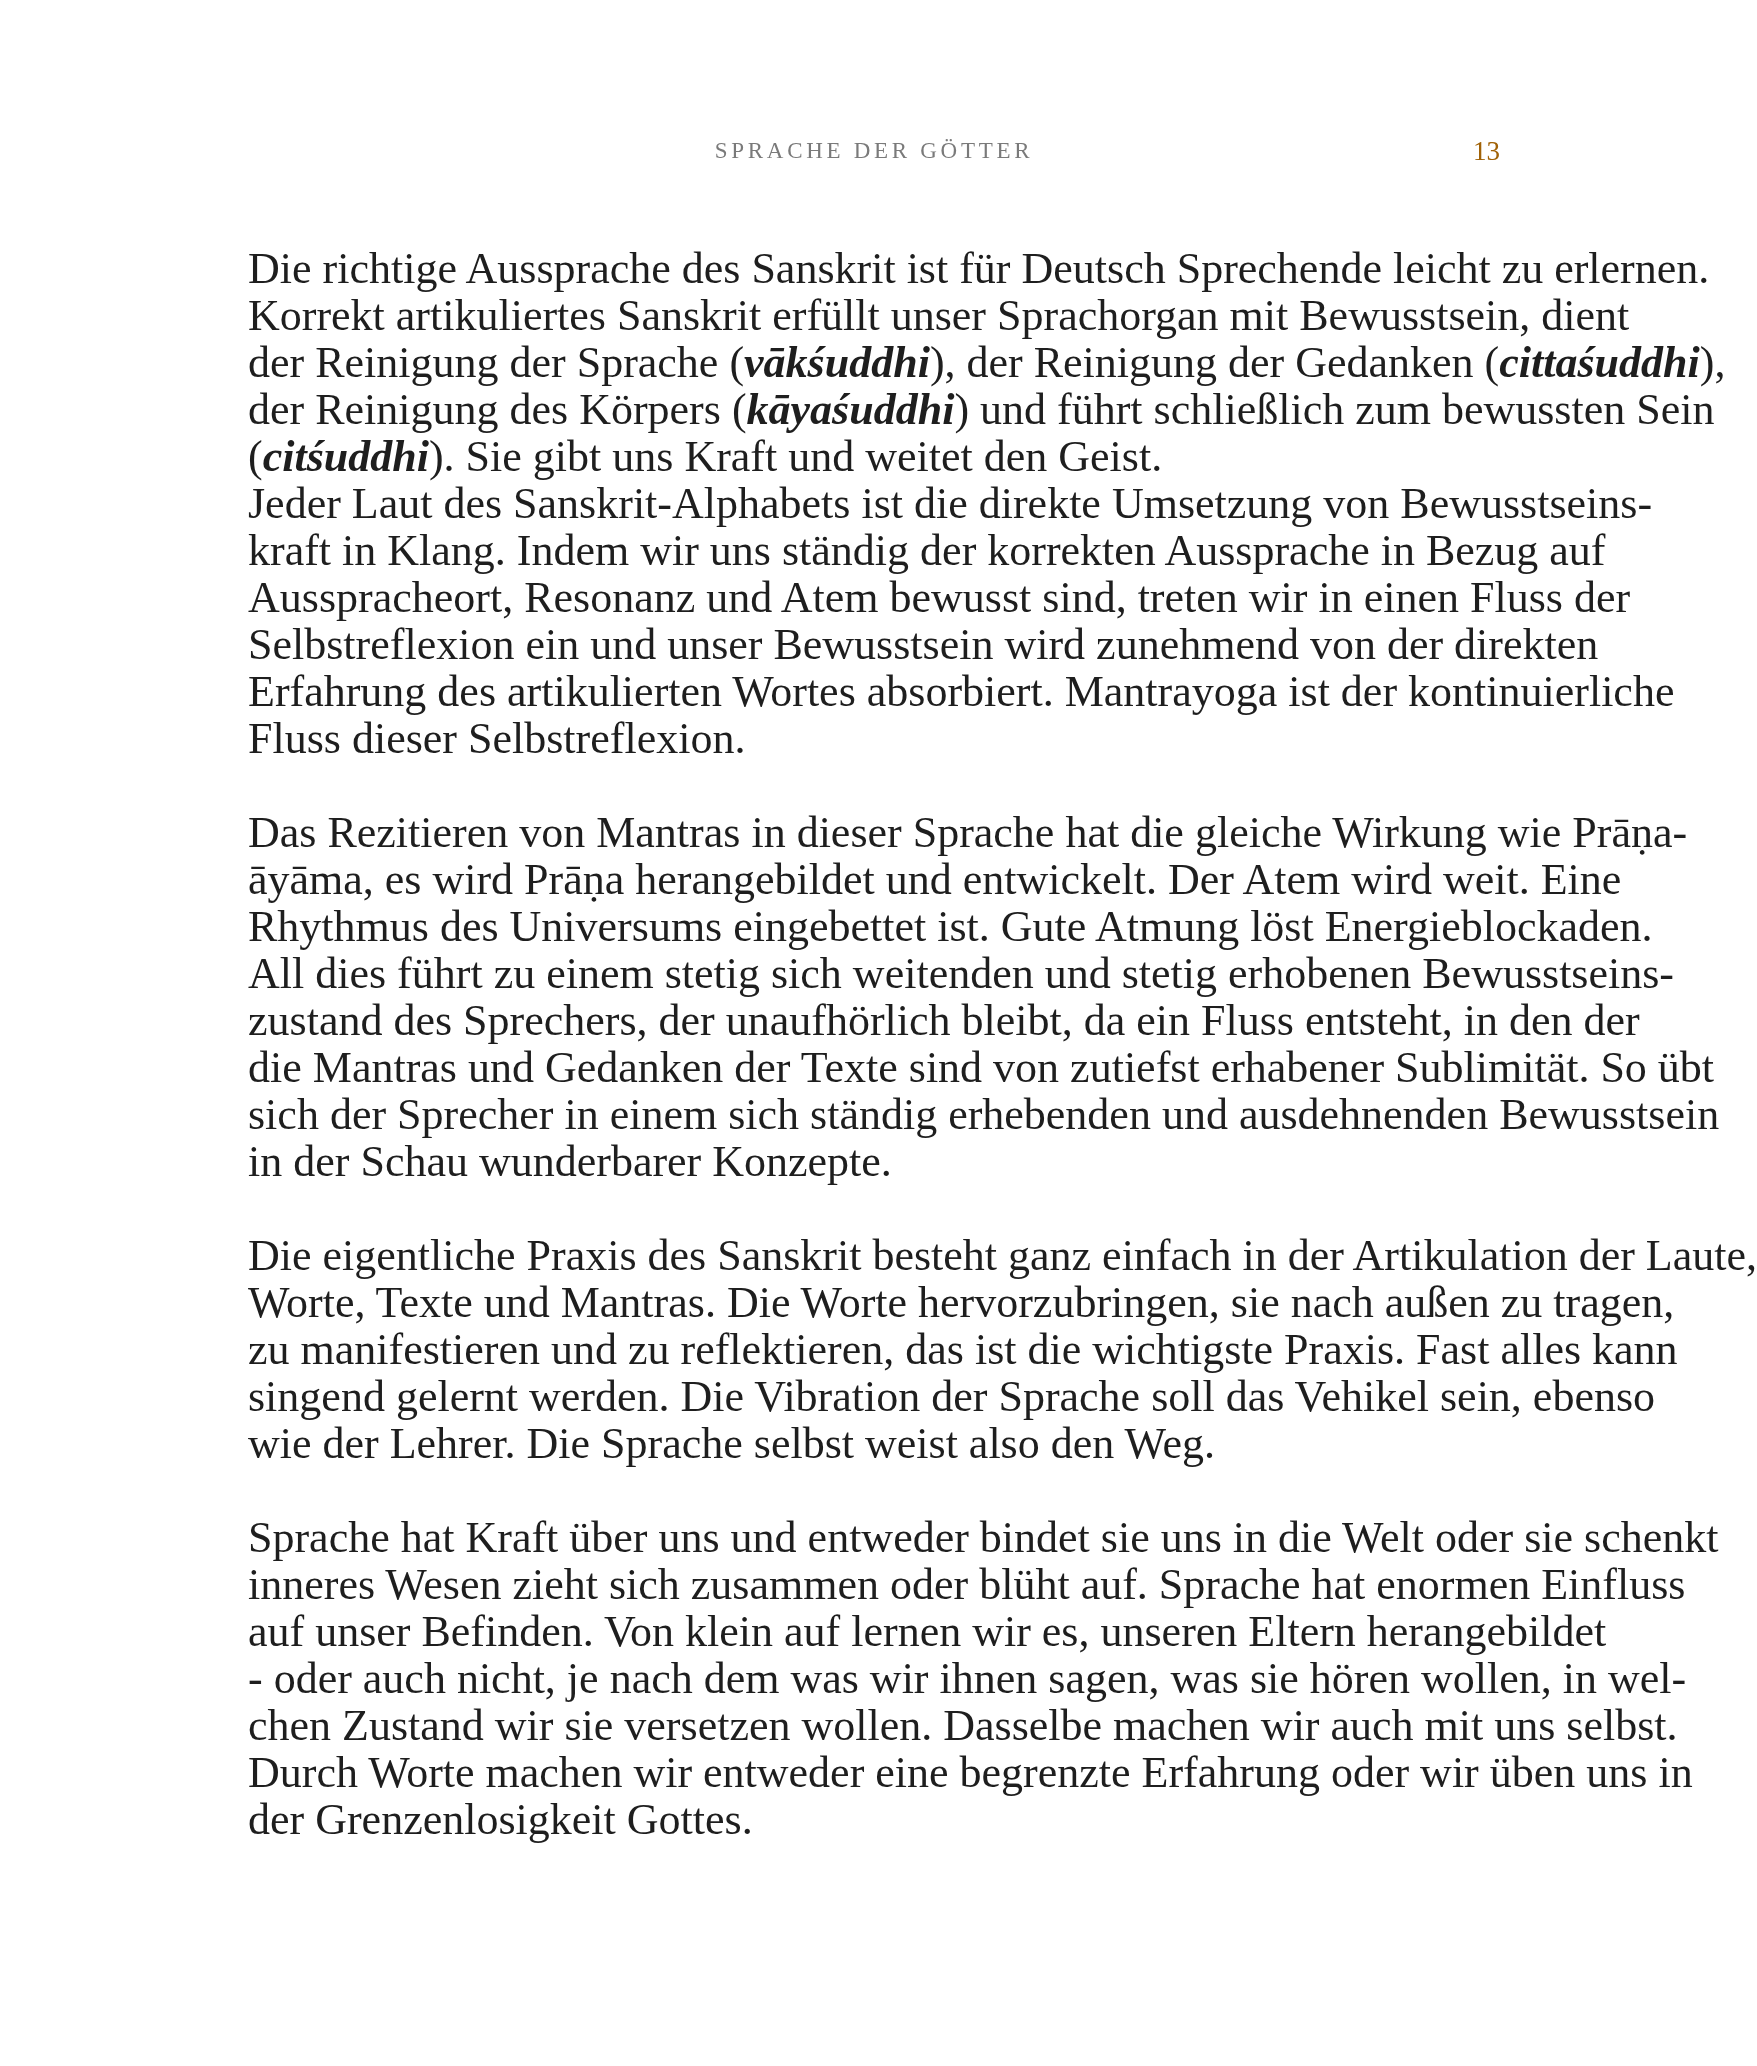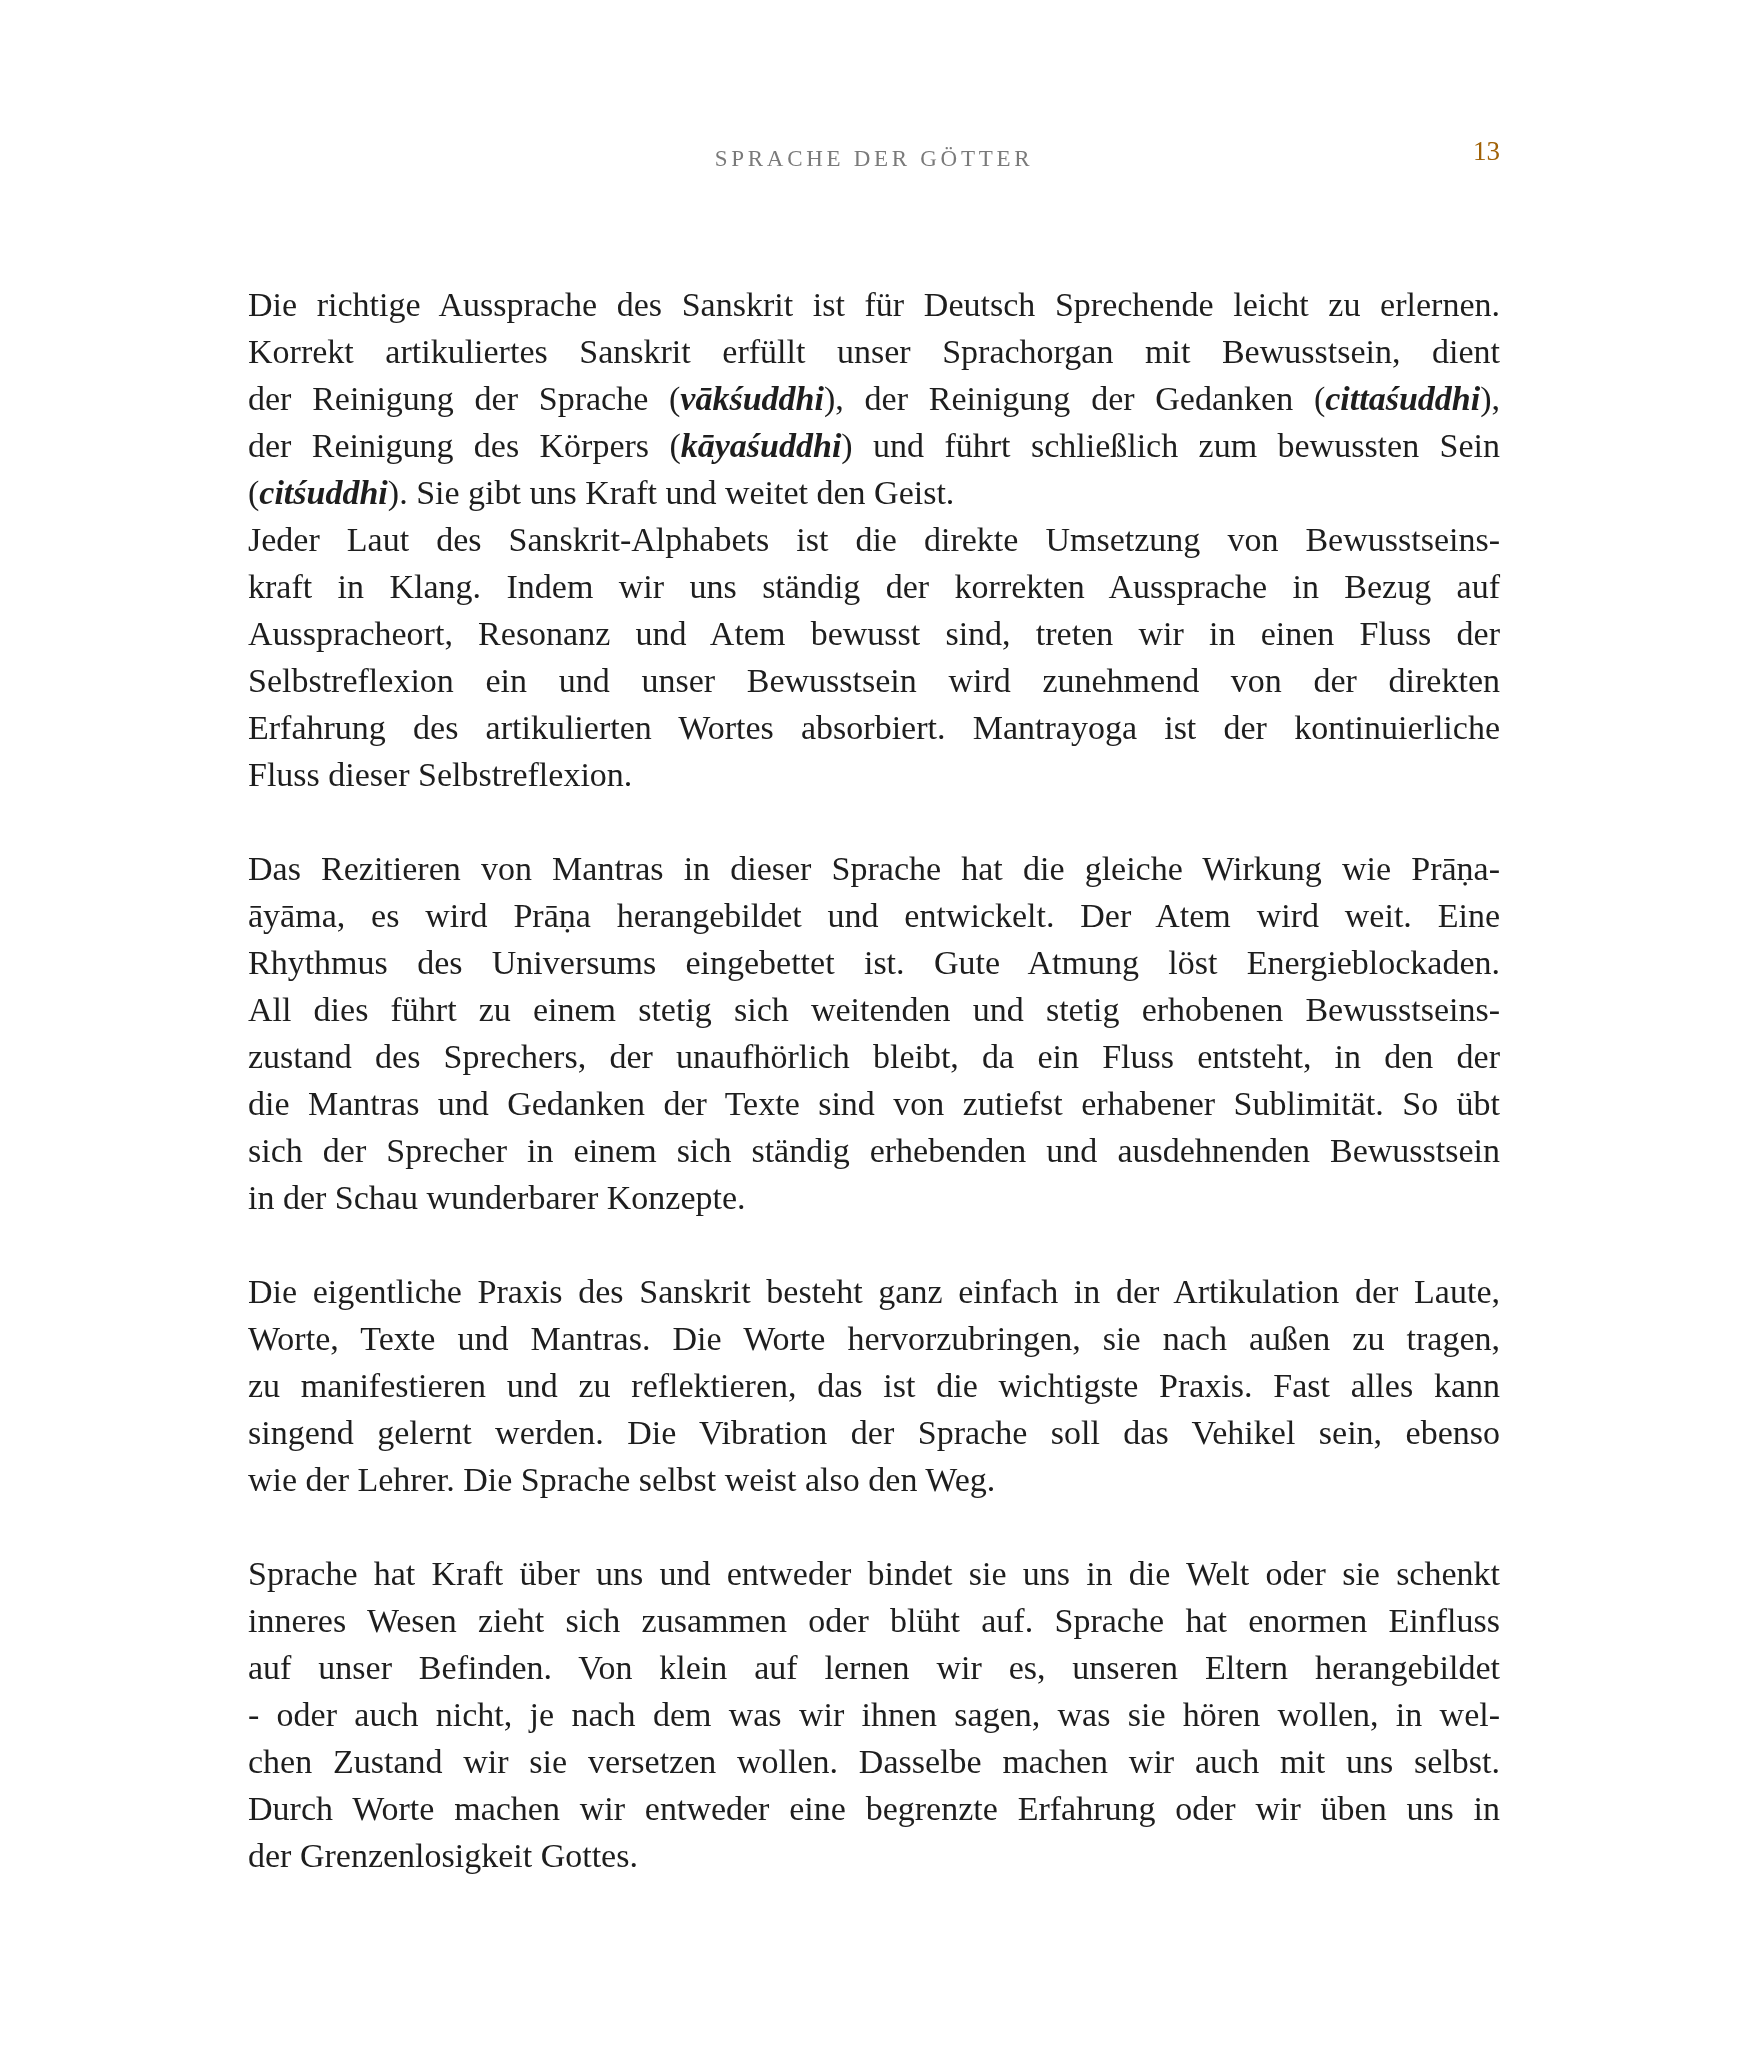--- a/index.html
+++ b/index.html
@@ -3,32 +3,32 @@
 <meta charset="utf-8">
 <style>
   html, body { margin: 0; padding: 0; background: #ffffff; }
   body { width: 1757px; height: 2441px; position: relative; overflow: hidden; }
   .page { position: absolute; left: 0; top: 0; width: 1757px; height: 2441px; background: #ffffff; }
   .running-head {
     position: absolute; top: 138px; left: 248px; width: 1252px; height: 37px;
     font-family: "Liberation Serif", "DejaVu Serif", serif;
   }
   .running-title {
-    position: absolute; left: 0; right: 0; top: 8px; text-align: center;
+    position: absolute; left: 0; right: 0; top: 0; text-align: center;
     font-size: 23px; letter-spacing: 3.7px; color: #7a7a7a;
     text-transform: uppercase;
   }
   .page-number {
     position: absolute; right: 0; top: -2.5px;
     font-size: 27px; color: #a16207;
   }
   .body-text {
     position: absolute; left: 248px; top: 245px; width: 1252px;
     font-family: "Liberation Serif", "DejaVu Serif", serif;
-    font-size: 34px; line-height: 47px; color: #1e1e1e; margin-top: 36px;
+    font-size: 44px; line-height: 47px; color: #1e1e1e;
   }
   .line {
     display: block; white-space: nowrap;
     text-align: justify; text-align-last: justify;
     height: 47px;
   }
   .line.last { text-align-last: left; }
   .para-gap { display: block; height: 47px; }
   em { font-style: italic; font-weight: bold; }
 </style>

